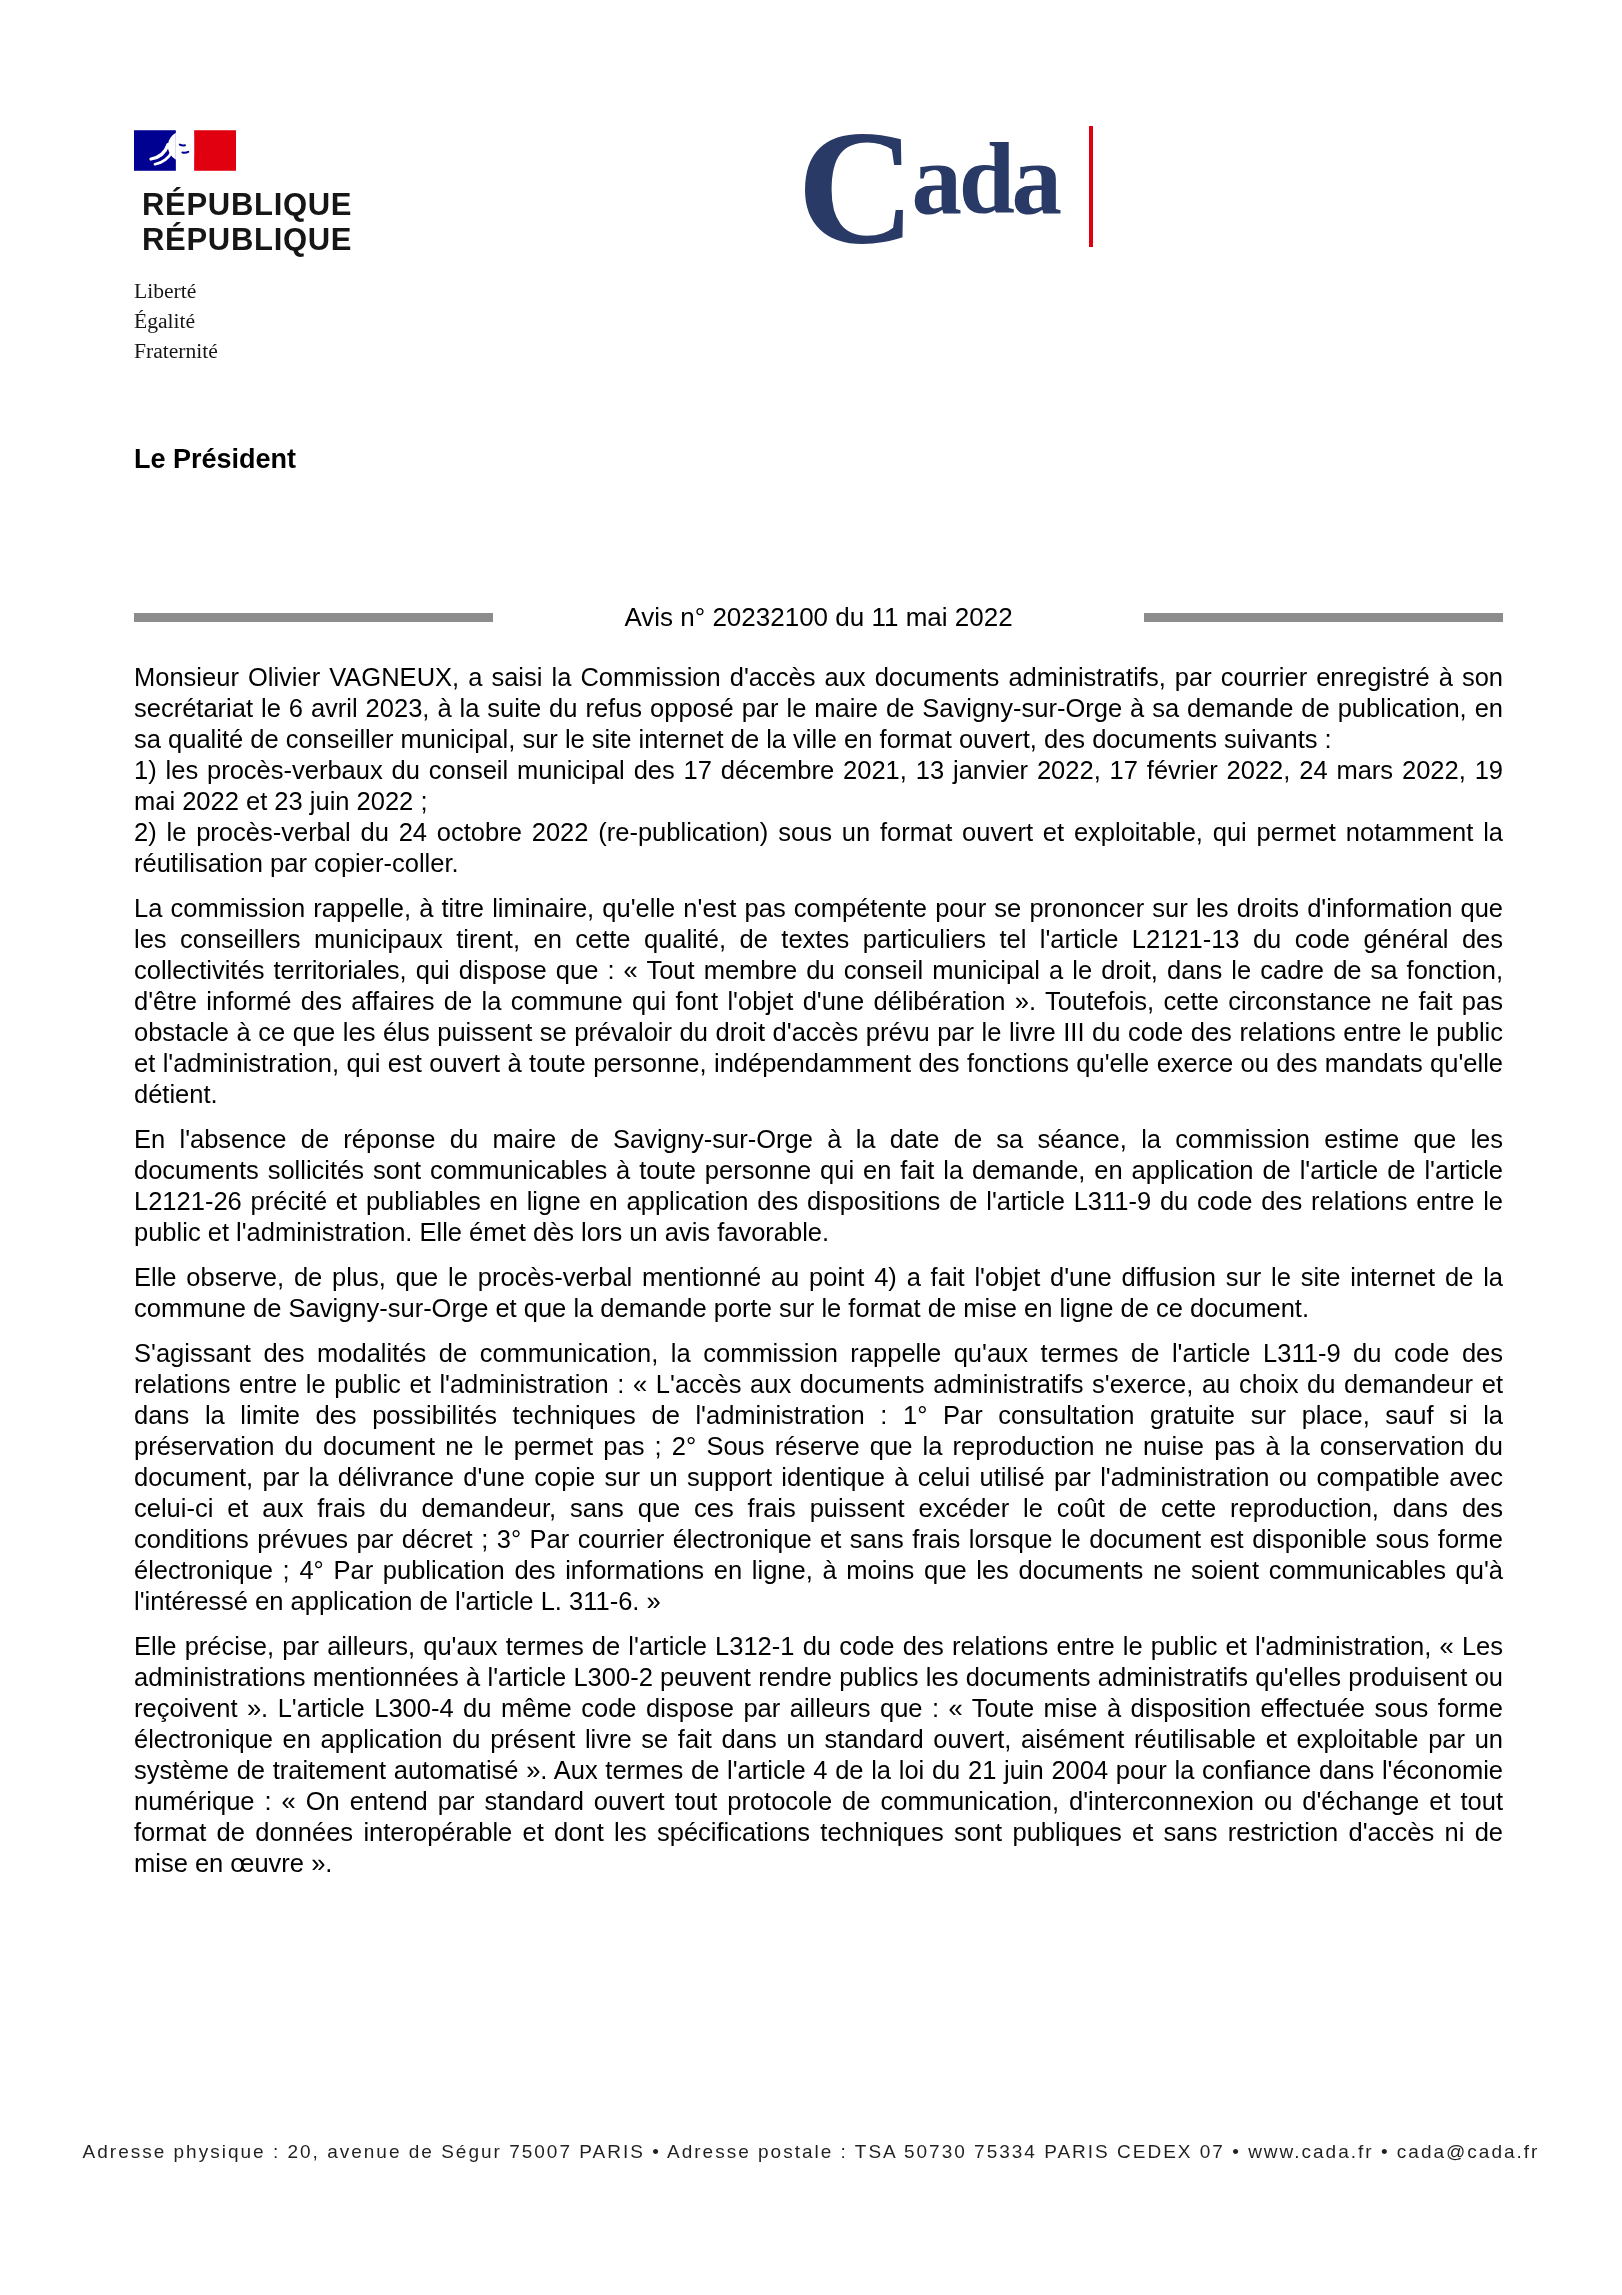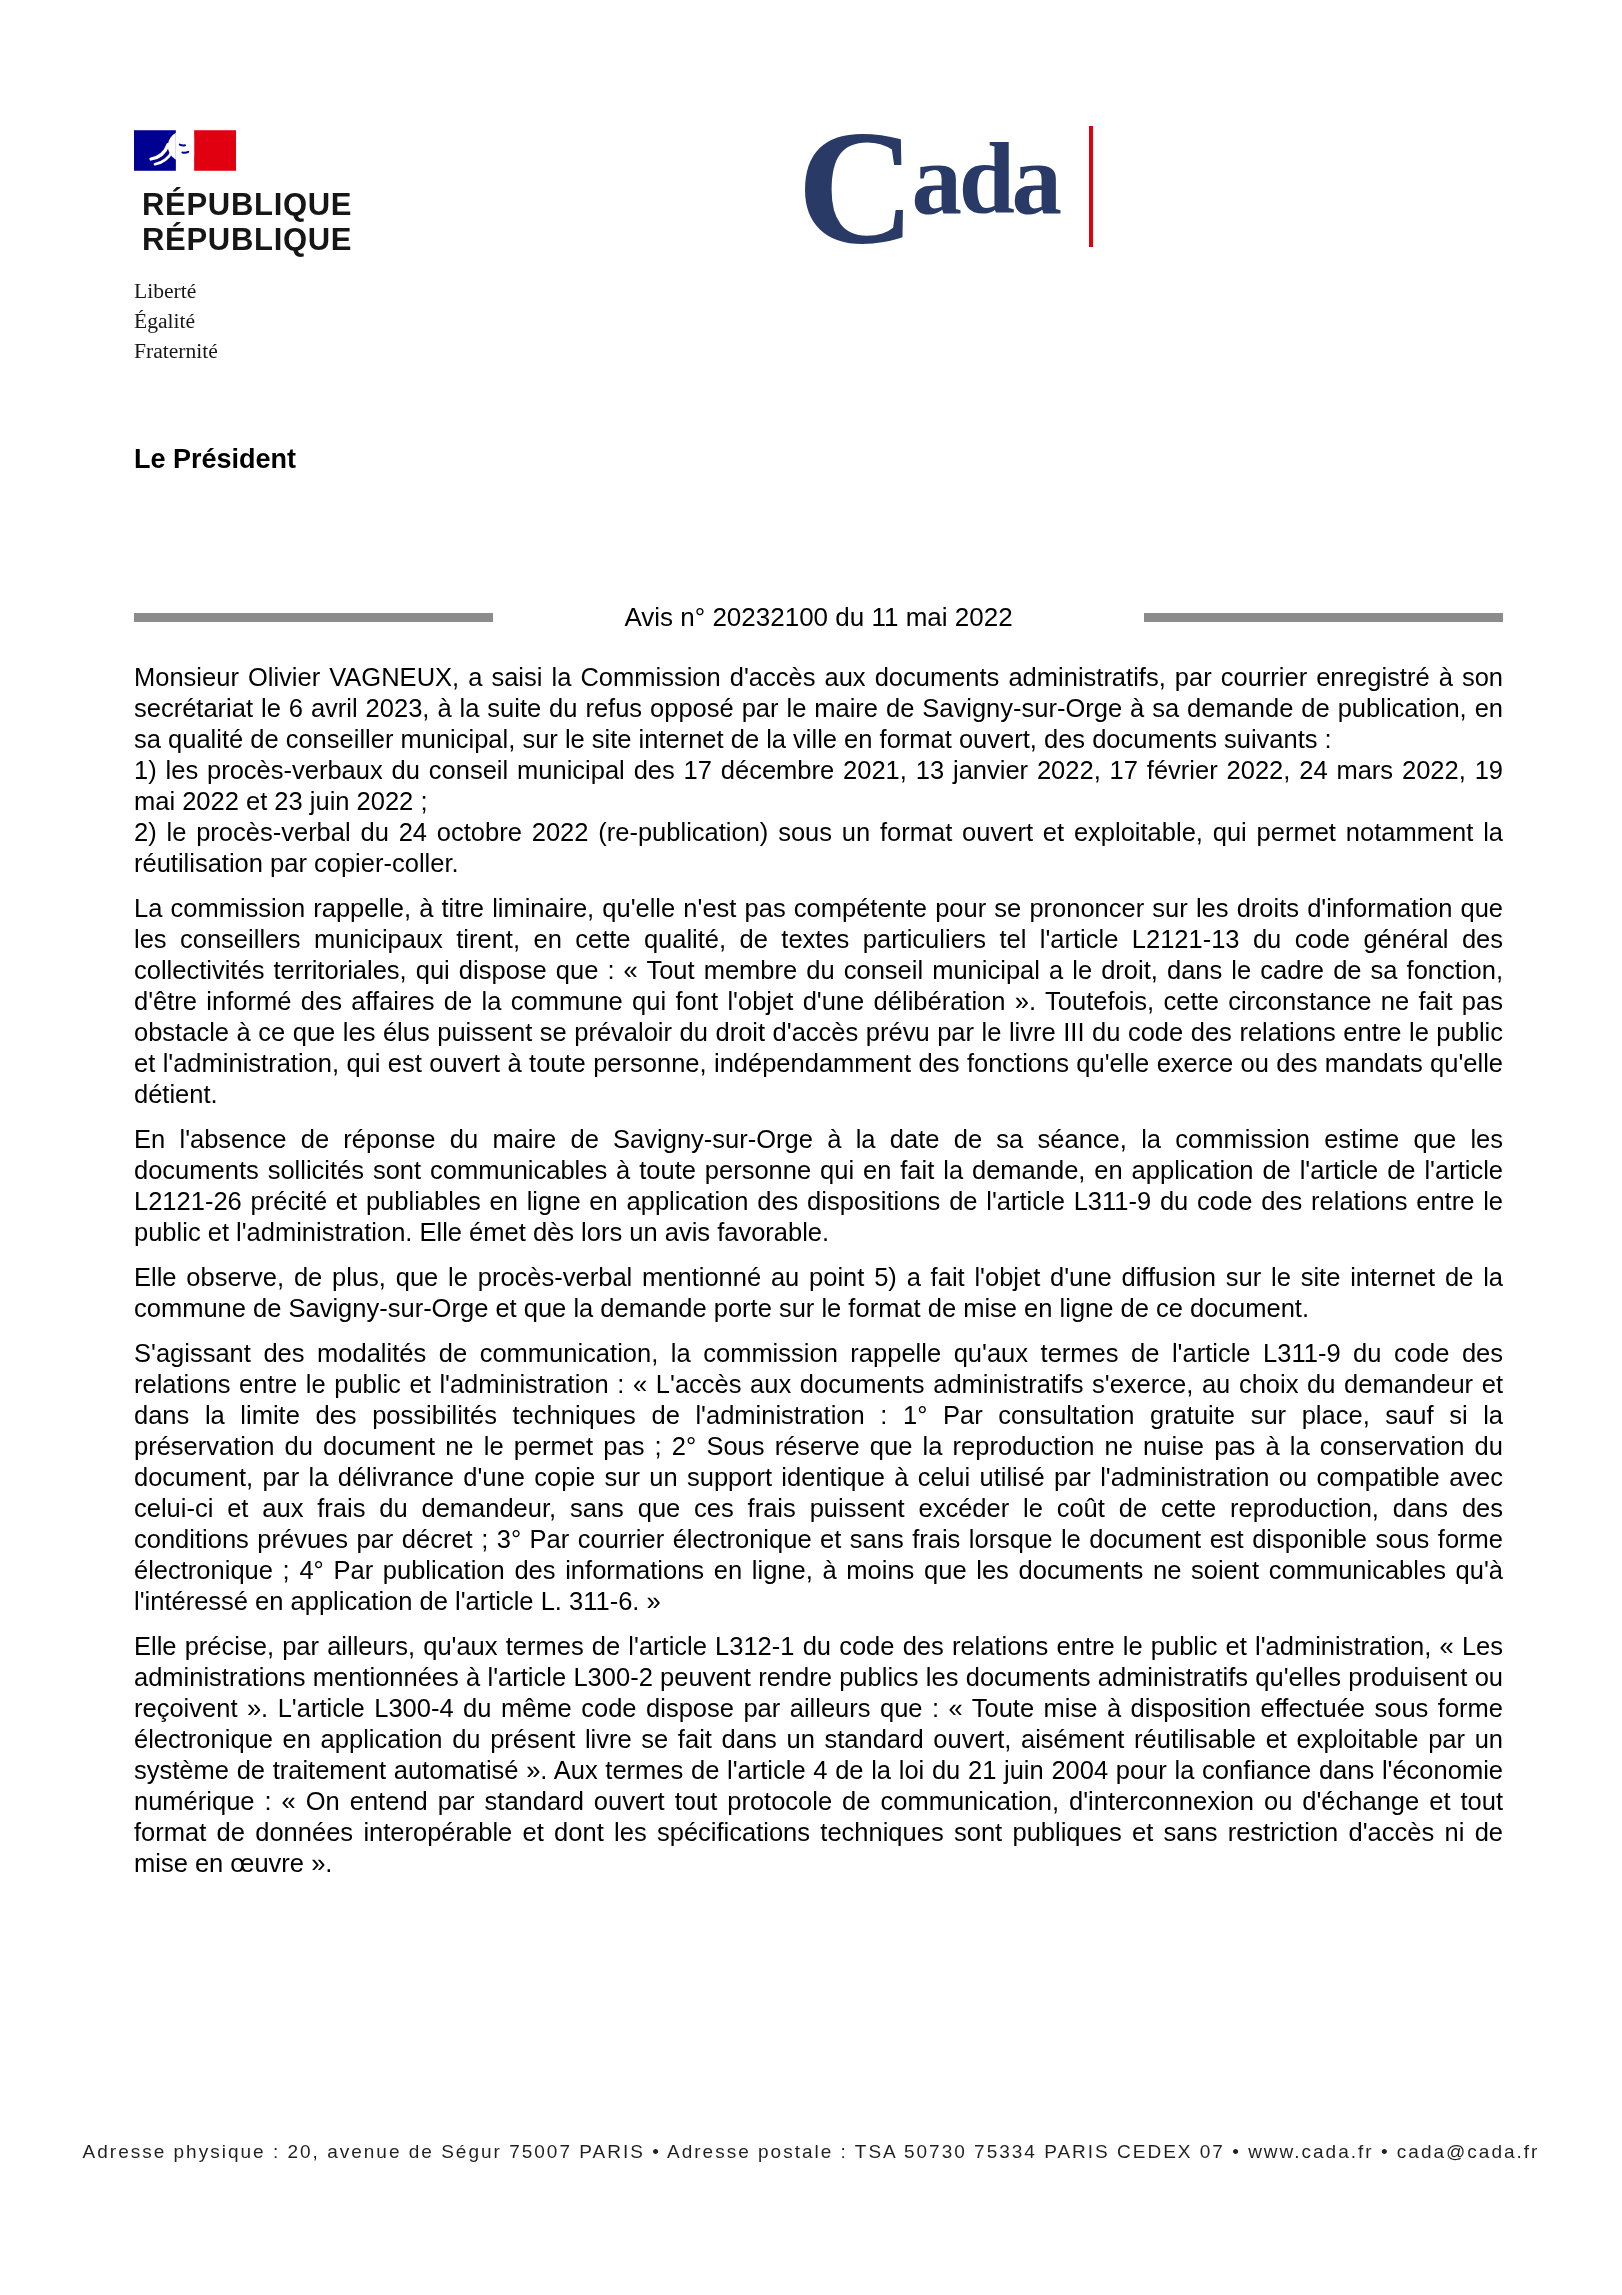--- a/index.html
+++ b/index.html
@@ -89,21 +89,21 @@
     <div class="avis-title">Avis n° 20232100 du 11 mai 2022</div>
     <div class="title-bar"></div>
   </div>
 
   <div class="letter-body">
     <p>Monsieur Olivier VAGNEUX, a saisi la Commission d'accès aux documents administratifs, par courrier enregistré à son secrétariat le 6 avril 2023, à la suite du refus opposé par le maire de Savigny-sur-Orge à sa demande de publication, en sa qualité de conseiller municipal, sur le site internet de la ville en format ouvert, des documents suivants :</p>
     <p>1) les procès-verbaux du conseil municipal des 17 décembre 2021, 13 janvier 2022, 17 février 2022, 24 mars 2022, 19 mai 2022 et 23 juin 2022 ;</p>
     <p>2) le procès-verbal du 24 octobre 2022 (re-publication) sous un format ouvert et exploitable, qui permet notamment la réutilisation par copier-coller.</p>
     <p class="gap">La commission rappelle, à titre liminaire, qu'elle n'est pas compétente pour se prononcer sur les droits d'information que les conseillers municipaux tirent, en cette qualité, de textes particuliers tel l'article L2121-13 du code général des collectivités territoriales, qui dispose que : « Tout membre du conseil municipal a le droit, dans le cadre de sa fonction, d'être informé des affaires de la commune qui font l'objet d'une délibération ». Toutefois, cette circonstance ne fait pas obstacle à ce que les élus puissent se prévaloir du droit d'accès prévu par le livre III du code des relations entre le public et l'administration, qui est ouvert à toute personne, indépendamment des fonctions qu'elle exerce ou des mandats qu'elle détient.</p>
     <p class="gap">En l'absence de réponse du maire de Savigny-sur-Orge à la date de sa séance, la commission estime que les documents sollicités sont communicables à toute personne qui en fait la demande, en application de l'article de l'article L2121-26 précité et publiables en ligne en application des dispositions de l'article L311-9 du code des relations entre le public et l'administration. Elle émet dès lors un avis favorable.</p>
-    <p class="gap">Elle observe, de plus, que le procès-verbal mentionné au point 5) a fait l'objet d'une diffusion sur le site internet de la commune de Savigny-sur-Orge et que la demande porte sur le format de mise en ligne de ce document.</p>
+    <p class="gap">Elle observe, de plus, que le procès-verbal mentionné au point 4) a fait l'objet d'une diffusion sur le site internet de la commune de Savigny-sur-Orge et que la demande porte sur le format de mise en ligne de ce document.</p>
     <p class="gap">S'agissant des modalités de communication, la commission rappelle qu'aux termes de l'article L311-9 du code des relations entre le public et l'administration : « L'accès aux documents administratifs s'exerce, au choix du demandeur et dans la limite des possibilités techniques de l'administration : 1° Par consultation gratuite sur place, sauf si la préservation du document ne le permet pas ; 2° Sous réserve que la reproduction ne nuise pas à la conservation du document, par la délivrance d'une copie sur un support identique à celui utilisé par l'administration ou compatible avec celui-ci et aux frais du demandeur, sans que ces frais puissent excéder le coût de cette reproduction, dans des conditions prévues par décret ; 3° Par courrier électronique et sans frais lorsque le document est disponible sous forme électronique ; 4° Par publication des informations en ligne, à moins que les documents ne soient communicables qu'à l'intéressé en application de l'article L. 311-6. »</p>
     <p class="gap">Elle précise, par ailleurs, qu'aux termes de l'article L312-1 du code des relations entre le public et l'administration, « Les administrations mentionnées à l'article L300-2 peuvent rendre publics les documents administratifs qu'elles produisent ou reçoivent ». L'article L300-4 du même code dispose par ailleurs que : « Toute mise à disposition effectuée sous forme électronique en application du présent livre se fait dans un standard ouvert, aisément réutilisable et exploitable par un système de traitement automatisé ». Aux termes de l'article 4 de la loi du 21 juin 2004 pour la confiance dans l'économie numérique : « On entend par standard ouvert tout protocole de communication, d'interconnexion ou d'échange et tout format de données interopérable et dont les spécifications techniques sont publiques et sans restriction d'accès ni de mise en œuvre ».</p>
   </div>
 
   <div class="footer">Adresse physique : 20, avenue de Ségur 75007 PARIS • Adresse postale : TSA 50730 75334 PARIS CEDEX 07 • www.cada.fr • cada@cada.fr</div>
 
 </div>
 
 
 </body></html>

